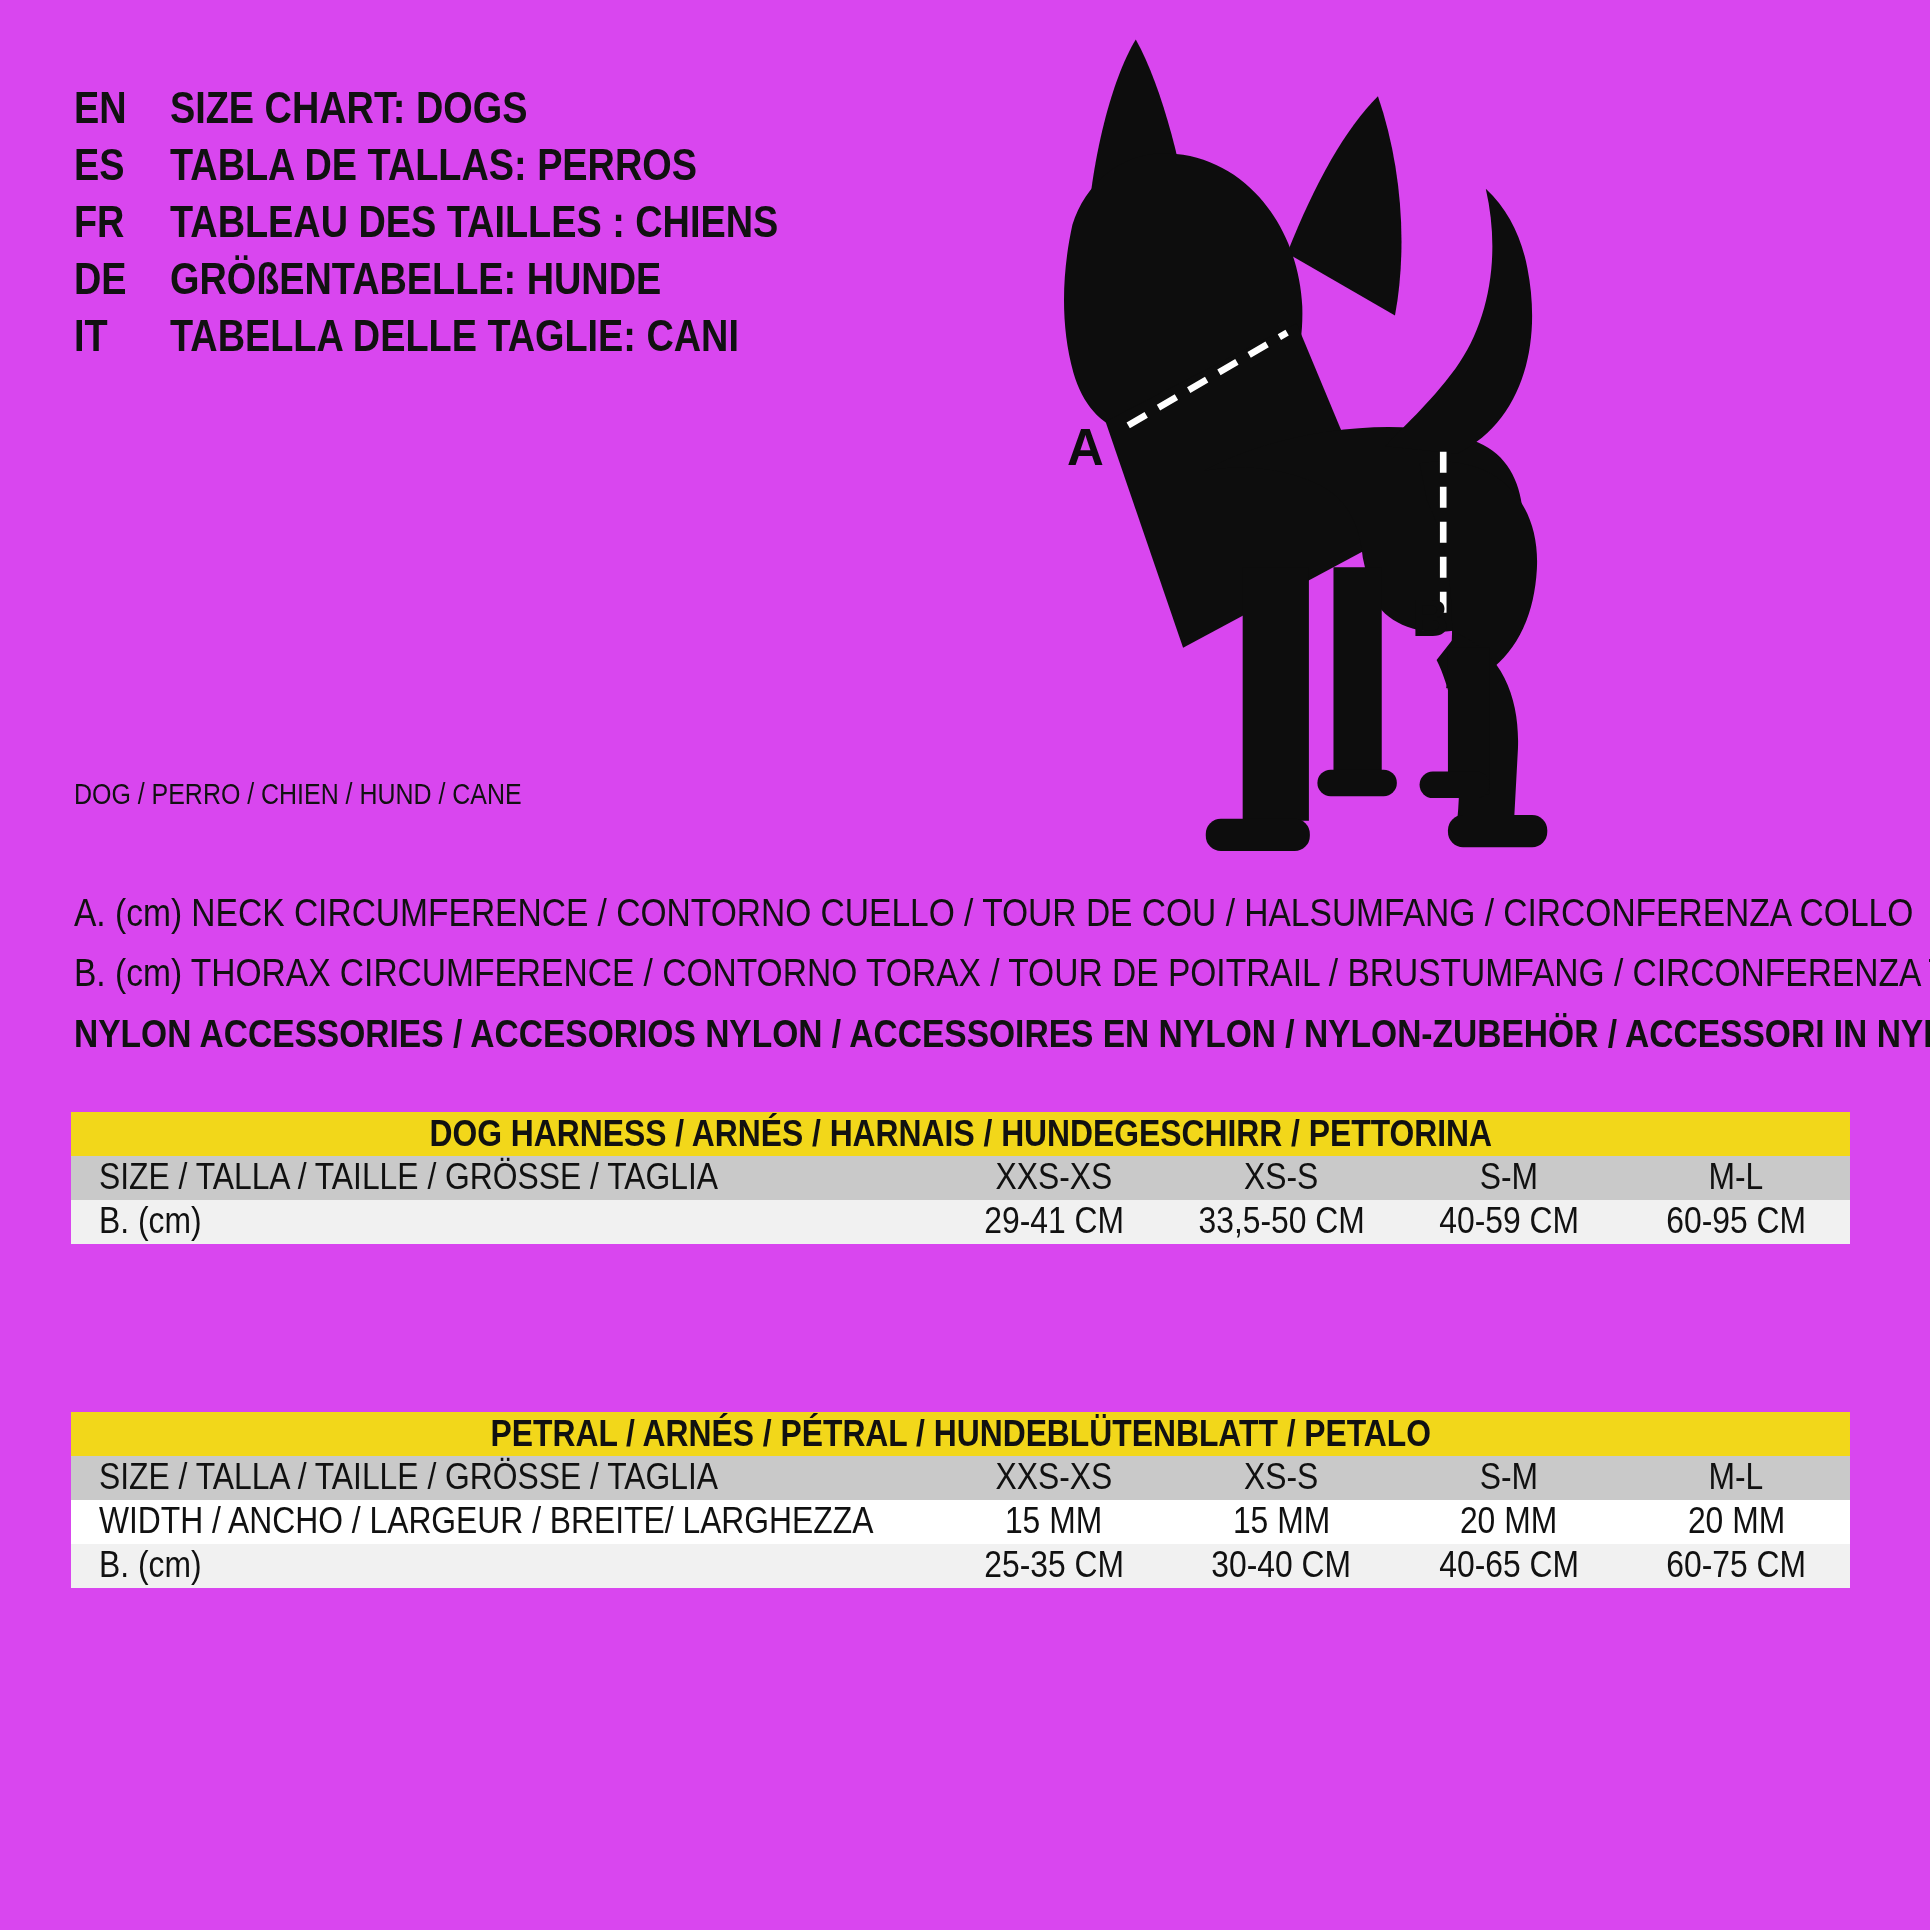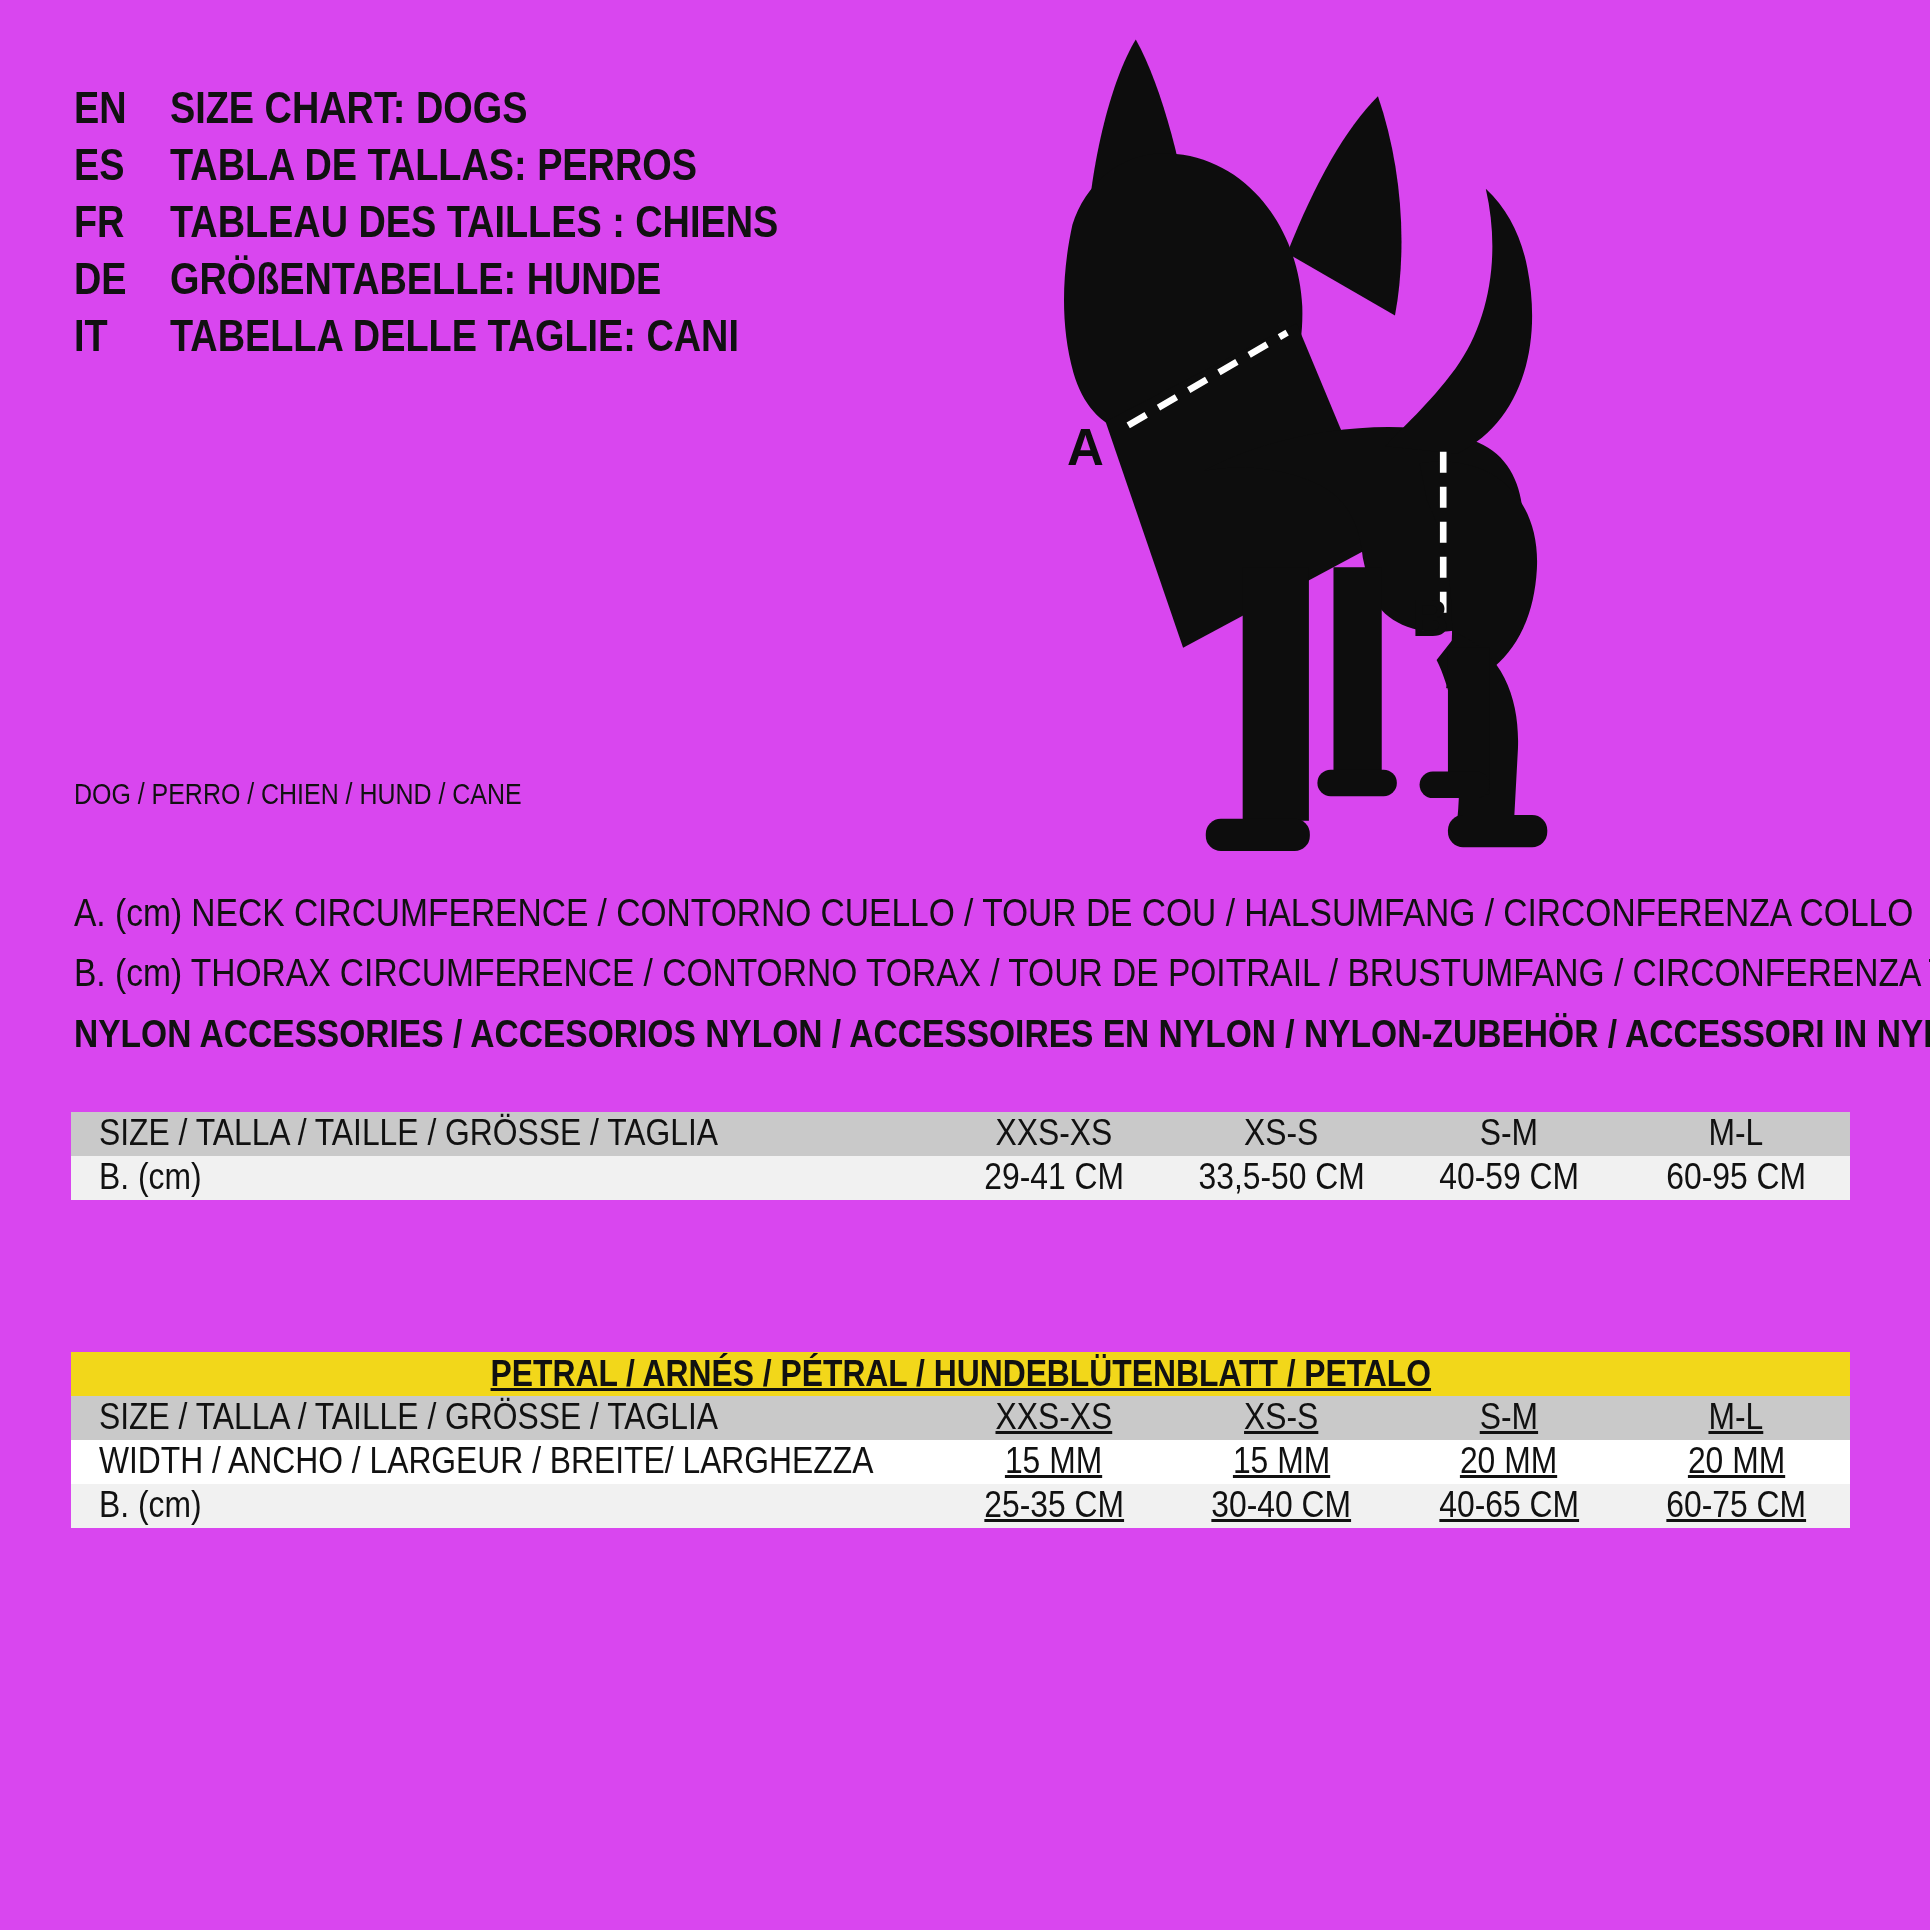--- a/index.html
+++ b/index.html
@@ -21,21 +21,21 @@
   .marker-b { left:1412px; top:589px; }
   
   .caption { position:absolute; left:74px; top:778px; font-size:29px; font-weight:400; }
   .note { position:absolute; left:74px; font-size:39px; font-weight:400; height:49px; display:flex; align-items:center; }
   .note-a { top:888px; }
   .note-b { top:948px; }
   .note-nylon { top:1009px; font-weight:700; }
   
   .sz-table { position:absolute; left:71px; width:1779px; }
   .t1 { top:1112px; }
-  .t2 { top:1352px;text-decoration:underline; }
+  .t2 { top:1412px; }
   .t-title { height:44px; display:flex; align-items:center; justify-content:center;
              font-size:37px; font-weight:700; }
   .t-row { display:flex; height:44px; align-items:flex-start; font-size:37px; font-weight:400; }
   .t-label { width:869px; padding-left:28px; box-sizing:border-box; }
   .t-cell { flex:1; display:flex; align-items:center; justify-content:center; text-align:center; }
 </style>
 </head>
 <body>
 
 <div id="canvas">
@@ -92,20 +92,23 @@
       <span class="cz">A. (cm) NECK CIRCUMFERENCE / CONTORNO CUELLO / TOUR DE COU / HALSUMFANG / CIRCONFERENZA COLLO</span>
     </div>
   <div class="note note-b">
       <span class="cz">B. (cm) THORAX CIRCUMFERENCE / CONTORNO TORAX / TOUR DE POITRAIL / BRUSTUMFANG / CIRCONFERENZA TORACE</span>
     </div>
   <div class="note note-nylon">
       <span class="cz">NYLON ACCESSORIES / ACCESORIOS NYLON / ACCESSOIRES EN NYLON / NYLON-ZUBEHÖR / ACCESSORI IN NYLON</span>
     </div>
 
   <div class="sz-table t1">
+    <div class="t-title" style="background:#F2D71A;">
+      <span class="czc">DOG HARNESS / ARNÉS / HARNAIS / HUNDEGESCHIRR / PETTORINA</span>
+    </div>
     <div class="t-row" style="background:#C9C9C9;">
       <span class="t-label"><span class="cz">SIZE / TALLA / TAILLE / GRÖSSE / TAGLIA</span></span>
       <span class="t-cell">
           <span class="czc">XXS-XS</span>
         </span>
       <span class="t-cell">
           <span class="czc">XS-S</span>
         </span>
       <span class="t-cell">
           <span class="czc">S-M</span>

